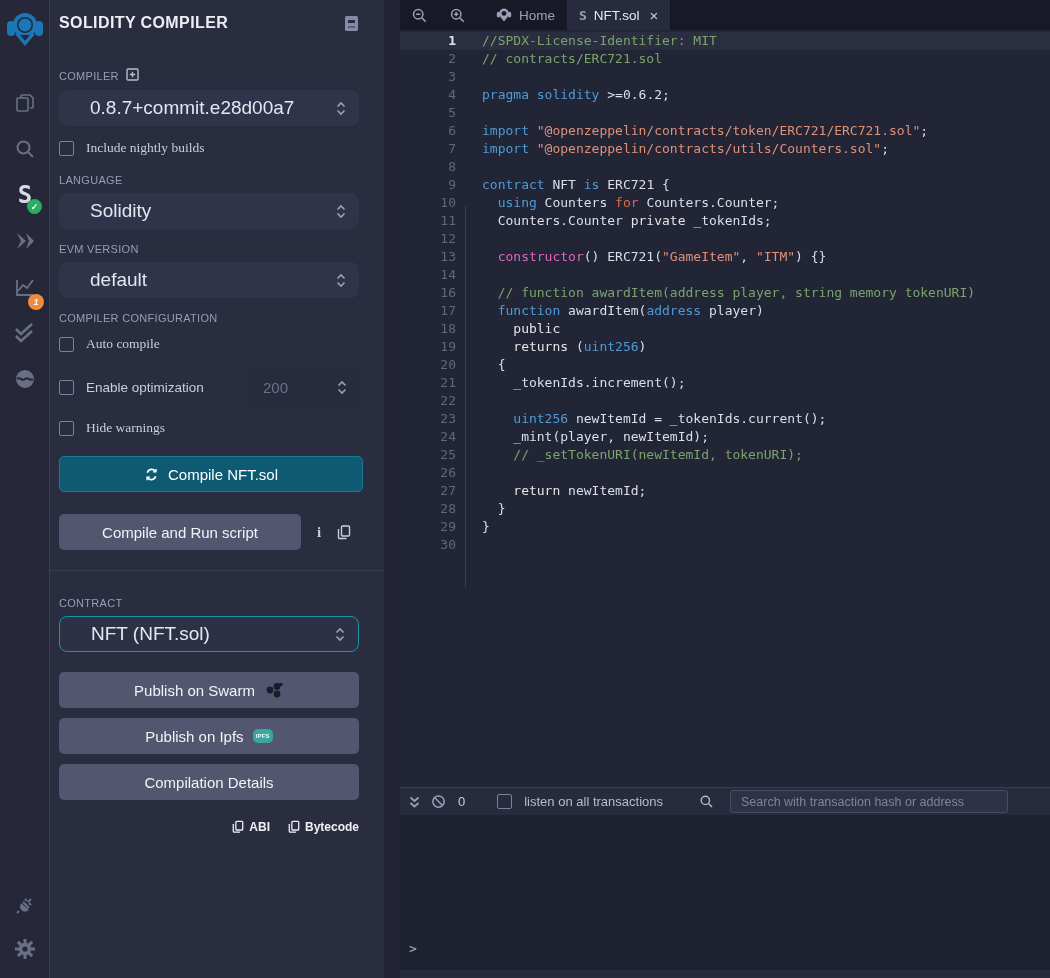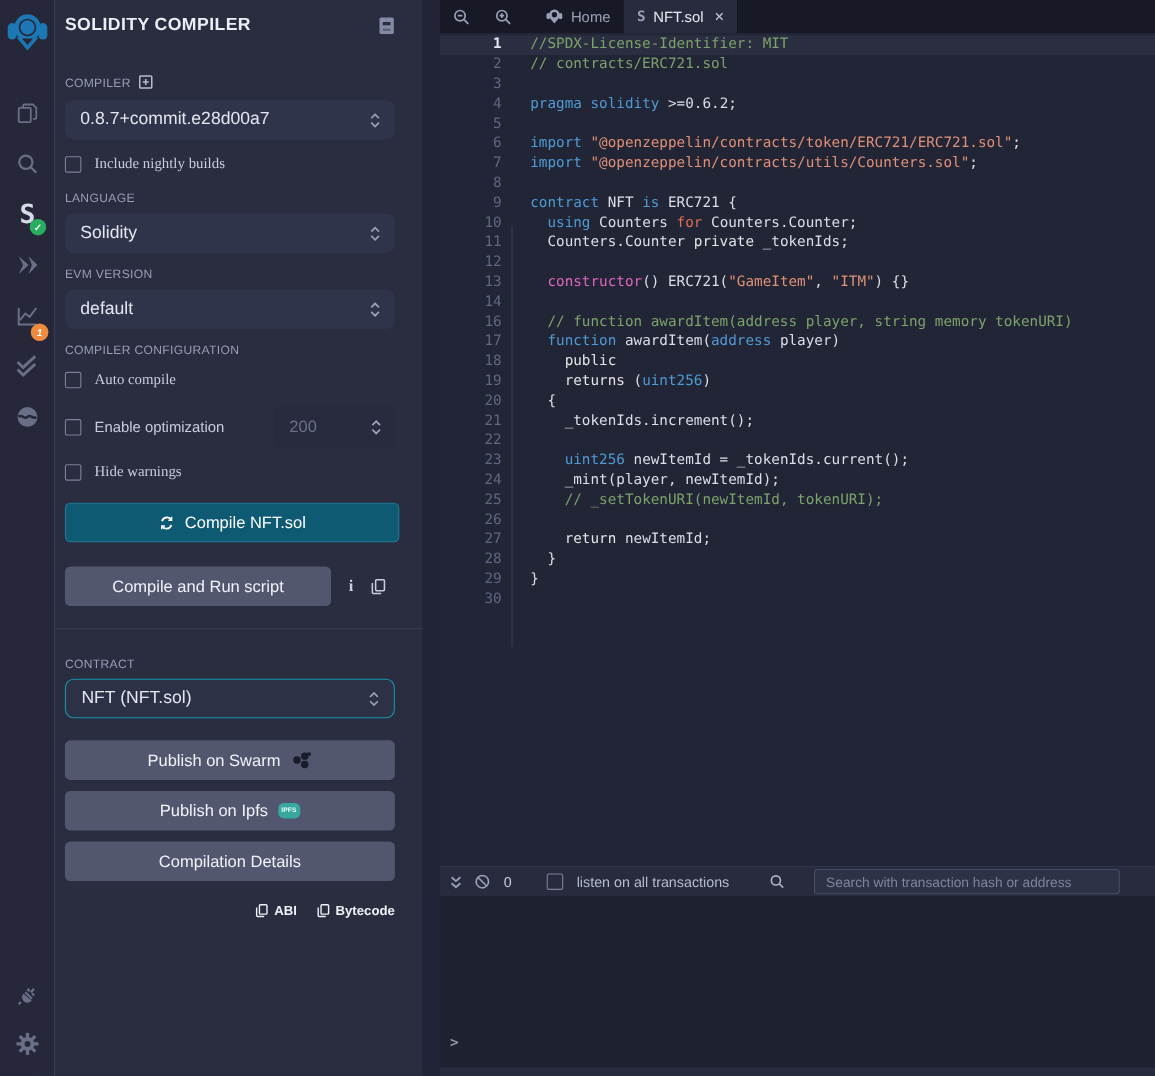--- a/index.html
+++ b/index.html
@@ -24,21 +24,21 @@
   
   #panel { position:absolute; left:35px; top:0; width:349px; height:978px;
     background:#2a2c3f; z-index:4; }
   #panel-inner { padding:14px 25px 0 24px; }
   .panel-title-row { display:flex; justify-content:space-between; align-items:center; margin-bottom:36px; }
   .panel-title { color:#eceef6; font-size:16px; font-weight:700; letter-spacing:.4px; }
   .sec-label { color:#989db8; font-size:11px; letter-spacing:.3px; margin-bottom:7px;
     display:flex; align-items:center; gap:7px; }
   .select { height:36px; background:#30344a; border-radius:8px; display:flex; align-items:center;
     justify-content:space-between; padding:0 13px 0 14px; margin-bottom:14px; cursor:pointer; }
-  .select .sv { color:#e4e6f0; font-size:16px; }
+  .select .sv { color:#e4e6f0; font-size:19px;margin-left:17px; }
   .cb-row { display:flex; align-items:center; gap:12px; margin-bottom:18px;font-family:Liberation Serif, serif; }
   .cb { width:15px; height:15px; border:1px solid #7c819c; border-radius:2px; background:transparent;
     flex:0 0 auto; cursor:pointer; }
   .cb-label { color:#c9cddd; font-size:13.5px; }
   .opt-row { display:flex; align-items:center; justify-content:space-between; margin-bottom:14px; }
   .opt-left { display:flex; align-items:center; gap:12px; }
   .runs-box { width:110px; height:38px; background:#272b3d; border-radius:8px; display:flex;
     align-items:center; justify-content:space-between; padding:0 12px 0 14px; }
   .runs-box input { width:60px; background:transparent; border:none; outline:none;
     color:#6b7088; font-size:15px; font-family:"Liberation Sans",sans-serif; }
@@ -85,21 +85,21 @@
 
   
   #terminal { flex:0 0 191px; display:flex; flex-direction:column; border-top:1px solid #3a3d52; }
   #term-head { height:27px; background:#272b3d; display:flex; align-items:center; gap:10px;
     padding:0 8px; flex:0 0 auto; }
   #term-count { color:#c9cddd; font-size:13px; margin:0 6px 0 2px; }
   #term-cb { margin-left:16px; }
   #term-listen { color:#b6bbcd; font-size:13px; margin-left:2px; }
   #term-search { width:278px; height:23px; background:#2e3246; border:1px solid #474c62;
     border-radius:3px; color:#c9cddd; font-size:12.5px; padding:0 10px; outline:none;
-    margin-left:16px; font-family:"Liberation Sans",sans-serif; }
+    margin-left:6px; font-family:"Liberation Sans",sans-serif; }
   #term-search::placeholder { color:#7e849e; }
   #term-body { flex:1; background:#1d2130; position:relative; cursor:text; }
   #term-prompt { position:absolute; left:9px; bottom:14px; color:#9298ae; font-size:13px;
     font-family:"DejaVu Sans Mono",monospace; font-weight:bold; }
   #term-footer { height:8px; background:#272b3d; flex:0 0 auto; }
 </style>
 </head>
 <body>
 
 <div id="iconbar">

